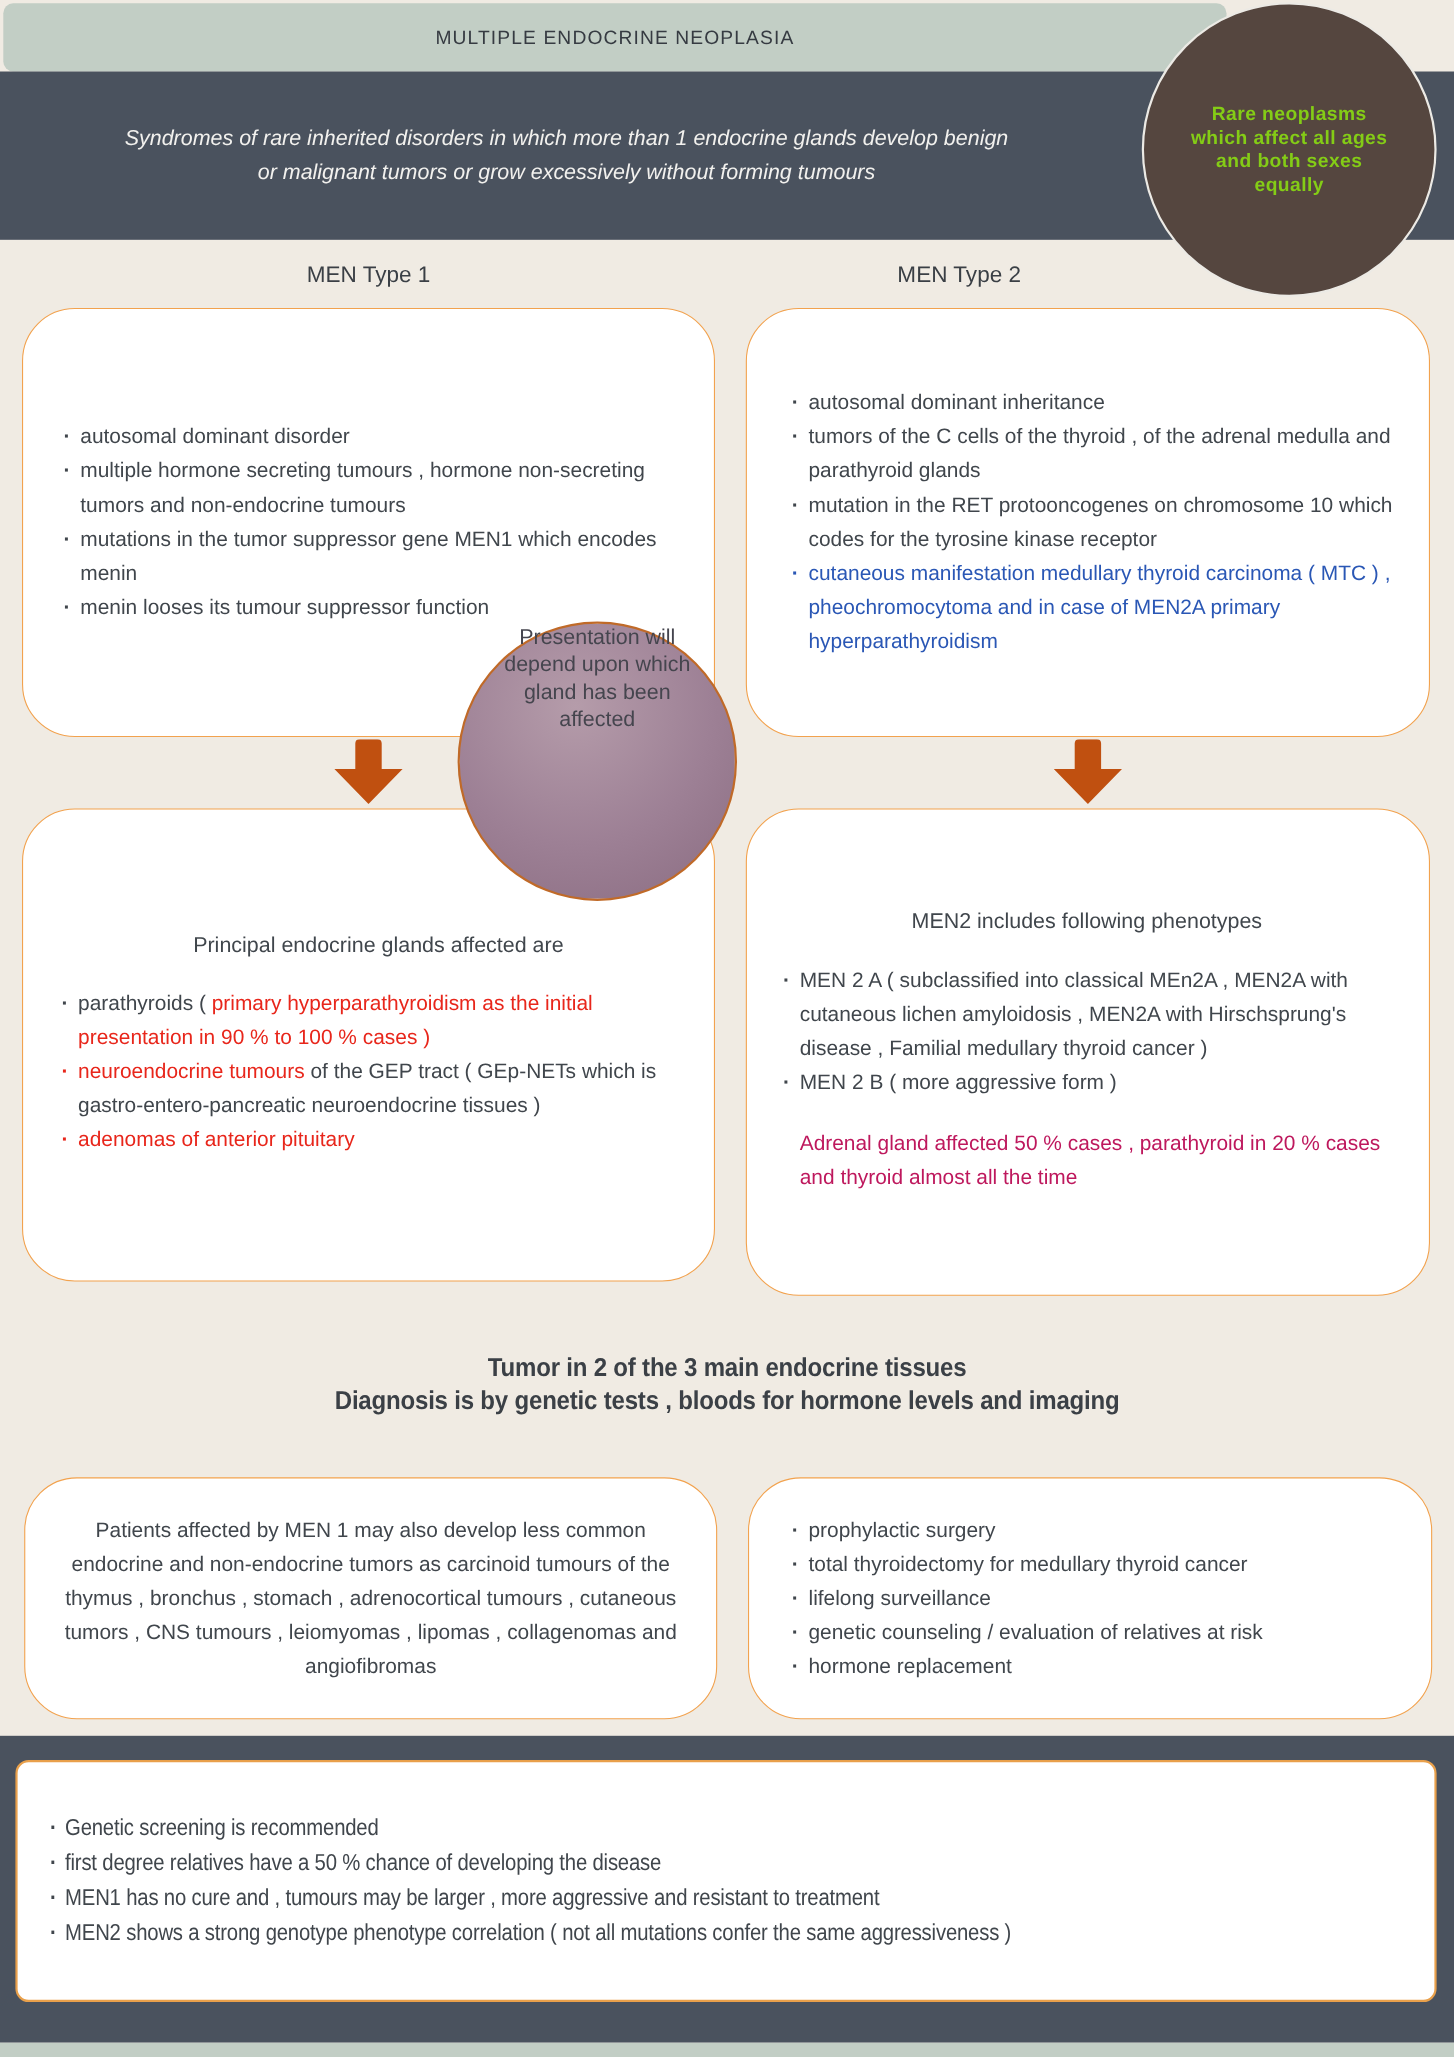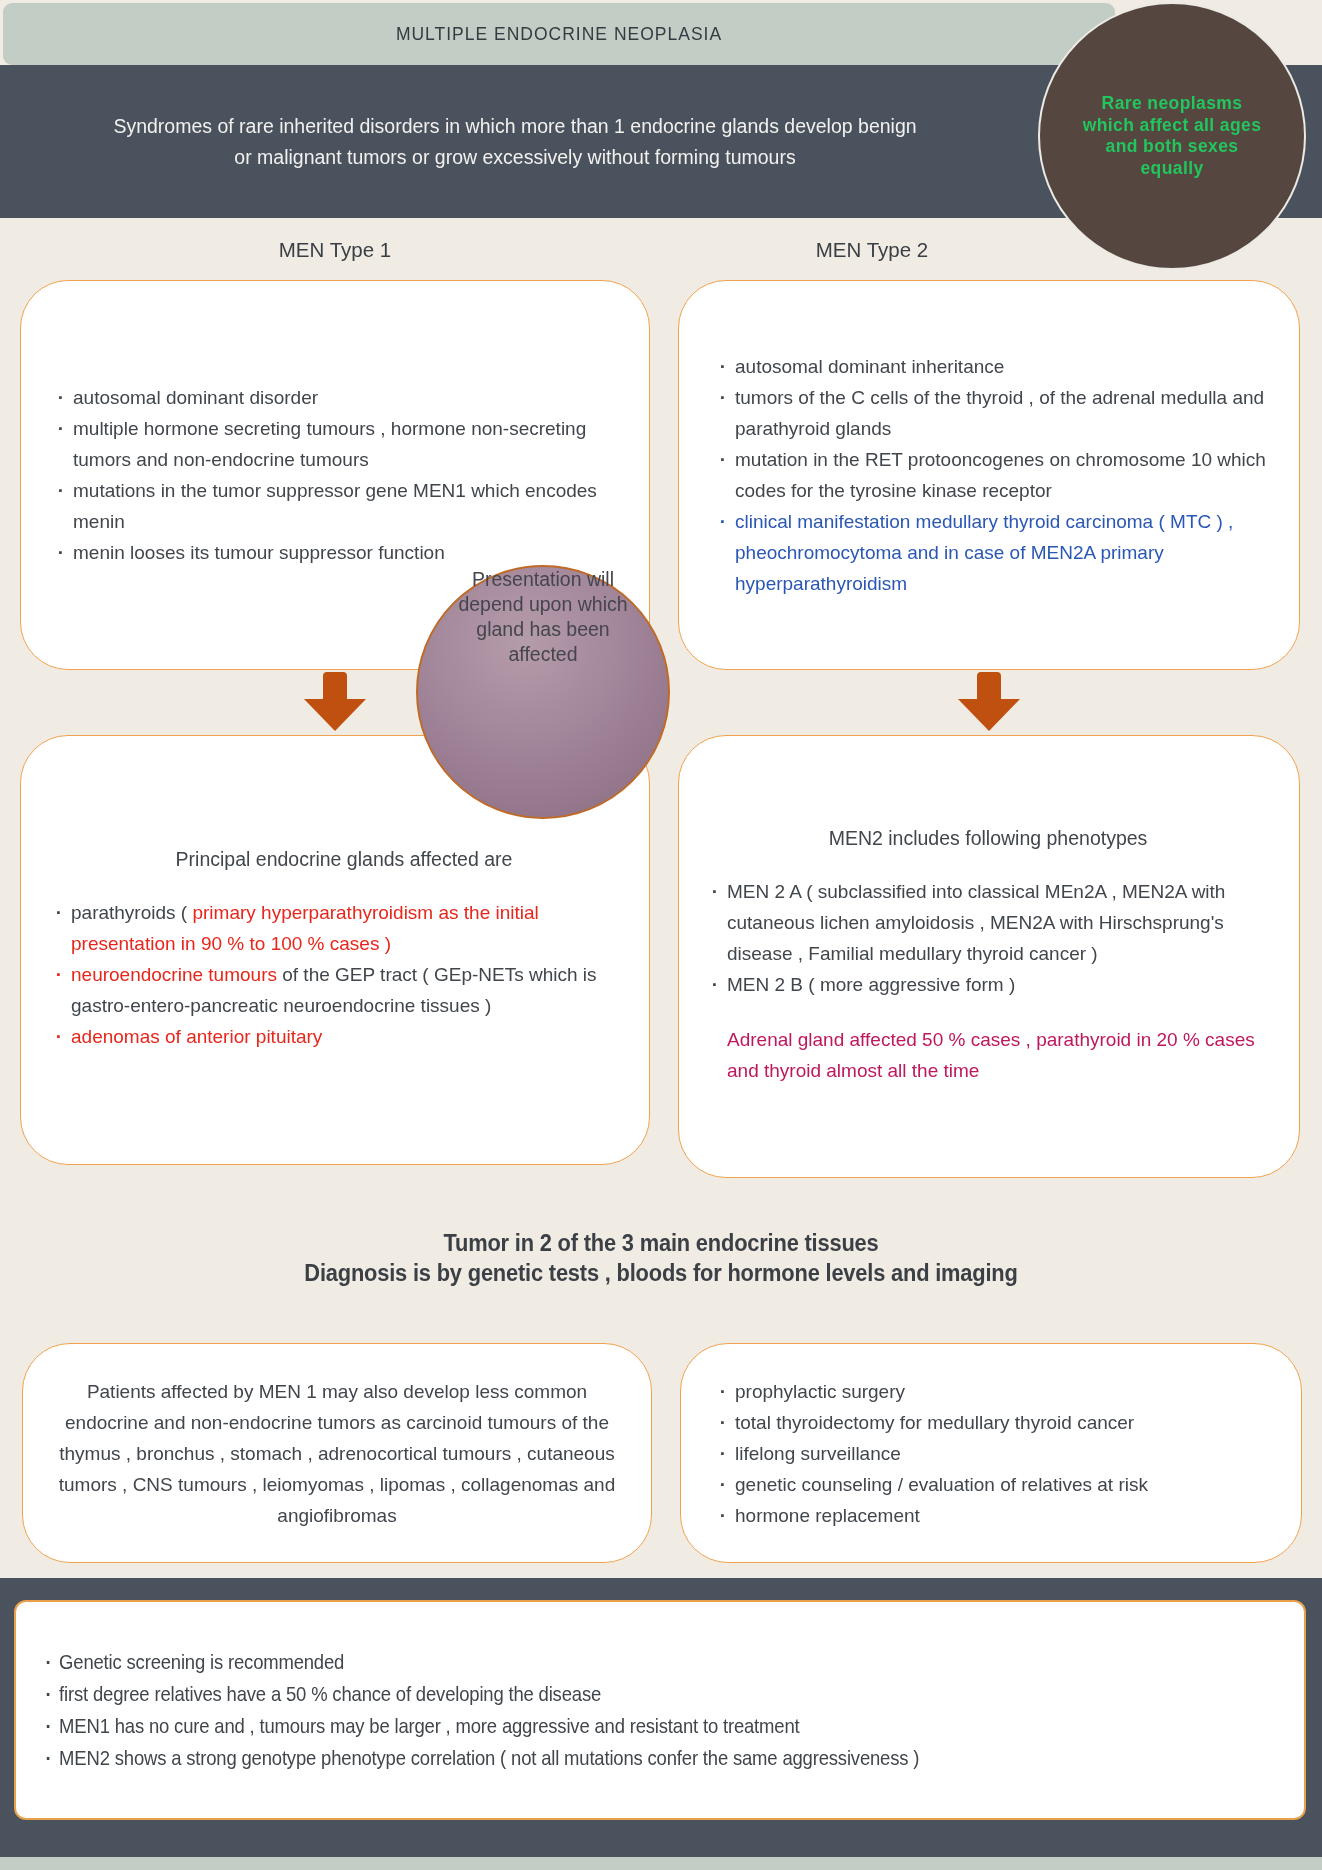--- a/index.html
+++ b/index.html
@@ -12,35 +12,36 @@
   .header {
     position:absolute; left:3px; top:3px; width:1112px; height:62px;
     background:#c2cec5; border-radius:9px;
     display:flex; align-items:center; justify-content:center;
   }
   .header-title { font-size:17.5px; letter-spacing:1px; color:#363b42; }
   
   .intro {
     position:absolute; left:0; top:65px; width:1322px; height:153px;
     background:#4a525e;
+    font-style:italic;
   }
   .intro-text {
     position:absolute; left:40px; top:0; width:950px; height:100%;
     display:flex; flex-direction:column; justify-content:center;
     text-align:center; color:#f2f1ee; font-size:19.5px; line-height:31px;
   }
   
   .rare-circle {
     position:absolute; left:1038px; top:2px; width:268px; height:268px;
     border-radius:50%; background:#55463f; border:2px solid #eceae5;
     box-sizing:border-box; display:flex; align-items:center; justify-content:center;
     z-index:6;
   }
   .rare-text {
-    width:180px; text-align:center; color:#22c55e;
+    width:180px; text-align:center; color:#84cc16;
     font-weight:bold; font-size:17.5px; line-height:21.5px; letter-spacing:.4px;
   }
   
   .col-heading {
     position:absolute; top:238px; width:320px; text-align:center;
     font-size:20.5px; color:#3a3f45;
   }
   #h-men1 { left:175px; }
   #h-men2 { left:712px; }
   
@@ -146,21 +147,21 @@
     <div class="bullet">
       <span class="dot">·</span>
       <span class="bt">tumors of the C cells of the thyroid , of the adrenal medulla and parathyroid glands</span>
     </div>
     <div class="bullet">
       <span class="dot">·</span>
       <span class="bt">mutation in the RET protooncogenes on chromosome 10 which codes for the tyrosine kinase receptor</span>
     </div>
     <div class="bullet">
       <span class="dot blue">·</span>
-      <span class="bt blue">clinical manifestation medullary thyroid carcinoma ( MTC ) , pheochromocytoma and in case of MEN2A primary hyperparathyroidism</span>
+      <span class="bt blue">cutaneous manifestation medullary thyroid carcinoma ( MTC ) , pheochromocytoma and in case of MEN2A primary hyperparathyroidism</span>
     </div>
   </div>
 
   <div class="arrow" id="arrow-left">
     <svg width="66" height="60" viewBox="0 0 66 60">
       <path d="M21 4 Q21 0 25 0 H41 Q45 0 45 4 V27 H64 L33 59 L2 27 H21 Z" fill="#c05010"></path>
     </svg>
   </div>
   <div class="arrow" id="arrow-right">
     <svg width="66" height="60" viewBox="0 0 66 60">

